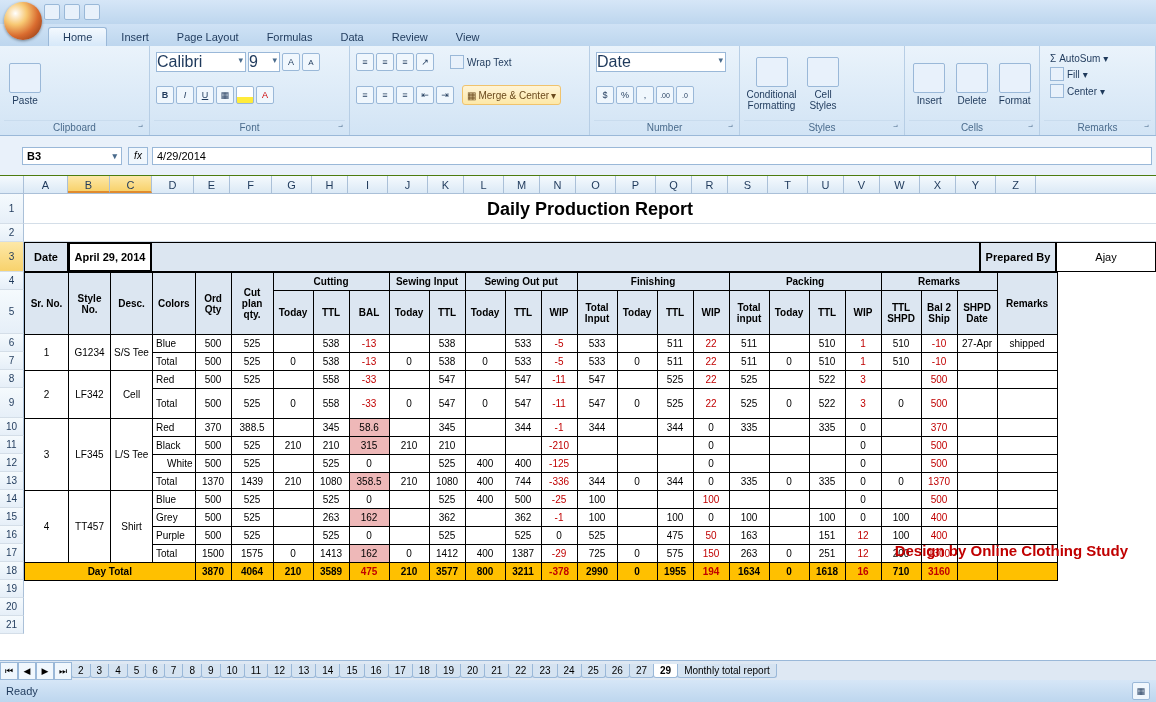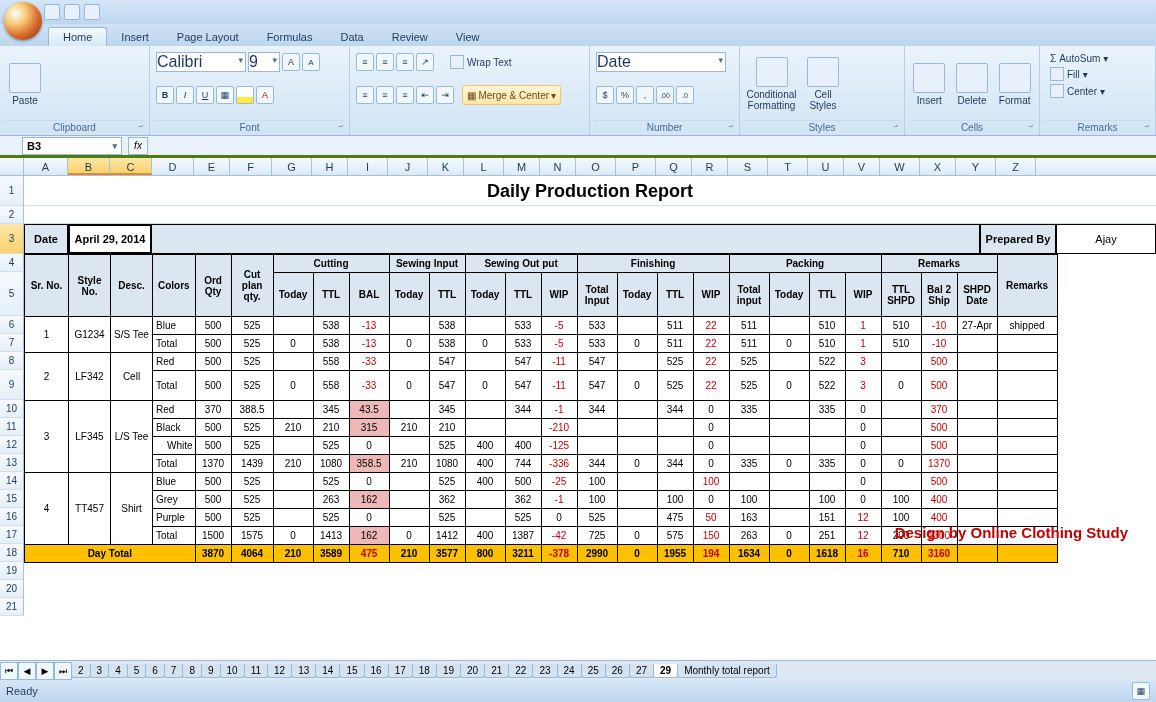--- a/index.html
+++ b/index.html
@@ -28,21 +28,21 @@
 .mini { width: 18px; height: 18px; border: 1px solid #9ab8d8; background: #f0f7fd; border-radius: 2px; cursor: pointer; display: flex; align-items: center; justify-content: center; font-size: 9px; color: #1e395b; }
 .mini b { font-weight: bold; }
 .combo { height: 20px; border: 1px solid #9ab8d8; background: #fff; padding: 0 14px 0 0; font-size: 16px; color: #1e395b; position: relative; cursor: pointer; }
 .combo::after { content: "▾"; position: absolute; right: 2px; top: 2px; font-size: 9px; color: #4a6b8c; }
 .merge-btn { height: 20px; border: 1px solid #f0c36d; background: linear-gradient(#fff4d6,#fde8a8); padding: 0 4px; font-size: 10px; color: #6b4a1e; border-radius: 3px; display: flex; align-items: center; gap: 2px; cursor: pointer; }
 .stack { display: flex; flex-direction: column; gap: 1px; }
 .txt-btn { font-size: 10px; color: #1e395b; padding: 1px 4px; display: flex; align-items: center; gap: 3px; cursor: pointer; }
 .txt-btn .sq { width: 14px; height: 14px; background: #e8f1fb; border: 1px solid #9ab8d8; }
 
 
-.fbar { height: 22px; background: #e9f1fa; border-bottom: 3px solid #4d7c0f; display: flex; align-items: center; }
+.fbar { height: 40px; background: #e9f1fa; border-bottom: 1px solid #4d7c0f; display: flex; align-items: center; }
 .name-box { width: 100px; height: 18px; border: 1px solid #9ab8d8; background: #fff; margin-left: 22px; padding: 0 4px; font-size: 11px; display: flex; align-items: center; font-weight: bold; }
 .name-box::after { content: "▾"; margin-left: auto; font-size: 9px; color: #4a6b8c; }
 .fx-btns { display: flex; gap: 0; margin-left: 6px; }
 .fx-btns .fb { width: 20px; height: 18px; border: 1px solid #9ab8d8; background: #f0f7fd; display: flex; align-items: center; justify-content: center; font-size: 10px; font-style: italic; }
 .formula-input { flex: 1; height: 18px; border: 1px solid #9ab8d8; background: #fff; margin: 0 4px; padding: 0 4px; font-size: 11px; display: flex; align-items: center; }
 
 
 .grid-area { position: relative; background: #fff; height: 522px; overflow: hidden; }
 .col-headers { display: flex; height: 18px; background: linear-gradient(#f5fafd,#dbe9f6); border-bottom: 1px solid #aac0d8; position: sticky; top: 0; }
 .corner { width: 24px; border-right: 1px solid #aac0d8; background: linear-gradient(#f5fafd,#dbe9f6); }
@@ -234,20 +234,21 @@
     </div>
     <div class="group-label">Remarks</div>
   </div>
 </div>
 
 <div class="fbar">
   <div class="name-box">B3</div>
   <div class="fx-btns">
     <div class="fb">fx</div>
   </div>
+  <div class="formula-input">4/29/2014</div>
 </div>
 
 <div class="grid-area">
   <div class="col-headers" id="colhdrs">
       <div class="corner"></div>
       <div class="ch" style="width: 44px;">A</div>
       <div class="ch sel" style="width: 42px;">B</div>
       <div class="ch sel" style="width: 42px;">C</div>
       <div class="ch" style="width: 42px;">D</div>
       <div class="ch" style="width: 36px;">E</div>
@@ -455,21 +456,21 @@
             </tr>
             <tr>
               <td rowspan="4">3</td>
               <td rowspan="4">LF345</td>
               <td rowspan="4">L/S Tee</td>
               <td style="text-align:left;padding-left:3px">Red</td>
               <td style="">370</td>
               <td style="">388.5</td>
               <td style=""></td>
               <td style="">345</td>
-              <td style=";background:#eeb8b8">43.5</td>
+              <td style=";background:#eeb8b8">58.6</td>
               <td style=""></td>
               <td style="">345</td>
               <td style=""></td>
               <td style="">344</td>
               <td style="color:#c00000">-1</td>
               <td style="">344</td>
               <td style=""></td>
               <td style="">344</td>
               <td style="">0</td>
               <td style="">335</td>
@@ -638,21 +639,21 @@
               <td style="text-align:left;padding-left:3px">Total</td>
               <td style="">1500</td>
               <td style="">1575</td>
               <td style="">0</td>
               <td style="">1413</td>
               <td style=";background:#eeb8b8">162</td>
               <td style="">0</td>
               <td style="">1412</td>
               <td style="">400</td>
               <td style="">1387</td>
-              <td style="color:#c00000">-42</td>
+              <td style="color:#c00000">-29</td>
               <td style="">725</td>
               <td style="">0</td>
               <td style="">575</td>
               <td style="color:#c00000">150</td>
               <td style="">263</td>
               <td style="">0</td>
               <td style="">251</td>
               <td style="color:#c00000">12</td>
               <td style="">200</td>
               <td style="color:#c00000">1300</td>

